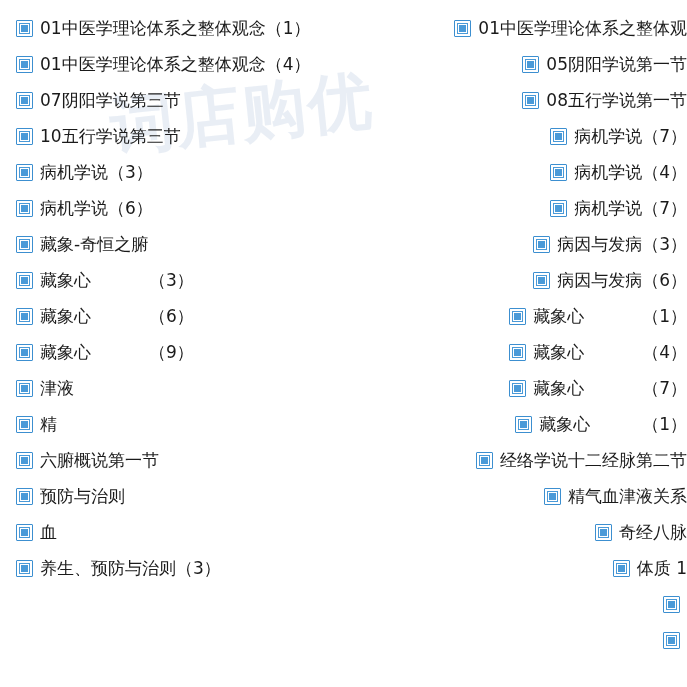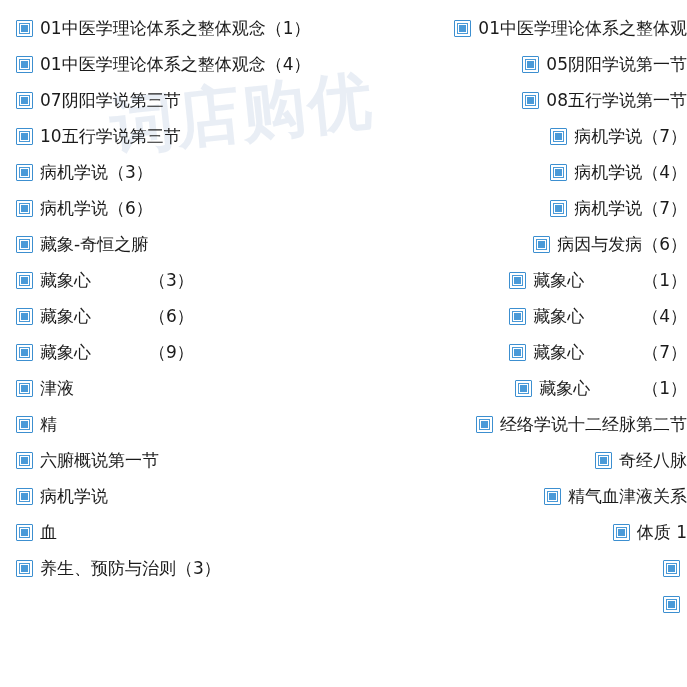--- a/index.html
+++ b/index.html
@@ -167,21 +167,21 @@
       <div class="file-item">
         <span class="file-icon"></span>
         <span class="file-label">精</span>
       </div>
       <div class="file-item">
         <span class="file-icon"></span>
         <span class="file-label">六腑概说第一节</span>
       </div>
       <div class="file-item">
         <span class="file-icon"></span>
-        <span class="file-label">病机学说</span>
+        <span class="file-label">预防与治则</span>
       </div>
       <div class="file-item">
         <span class="file-icon"></span>
         <span class="file-label">血</span>
       </div>
       <div class="file-item">
         <span class="file-icon"></span>
         <span class="file-label">养生、预防与治则（3）</span>
       </div>
     </div>
@@ -205,20 +205,24 @@
       <div class="file-item">
         <span class="file-icon"></span>
         <span class="file-label">病机学说（4）</span>
       </div>
       <div class="file-item">
         <span class="file-icon"></span>
         <span class="file-label">病机学说（7）</span>
       </div>
       <div class="file-item">
         <span class="file-icon"></span>
+        <span class="file-label">病因与发病（3）</span>
+      </div>
+      <div class="file-item">
+        <span class="file-icon"></span>
         <span class="file-label">病因与发病（6）</span>
       </div>
       <div class="file-item">
         <span class="file-icon"></span>
         <span class="file-label">藏象心</span>
         <span class="file-label"><span class="gap" style="width:58px"></span></span>
         <span class="file-label">（1）</span>
       </div>
       <div class="file-item">
         <span class="file-icon"></span>
@@ -237,25 +241,25 @@
         <span class="file-label">藏象心</span>
         <span class="file-label"><span class="gap" style="width:52px"></span></span>
         <span class="file-label">（1）</span>
       </div>
       <div class="file-item">
         <span class="file-icon"></span>
         <span class="file-label">经络学说十二经脉第二节</span>
       </div>
       <div class="file-item">
         <span class="file-icon"></span>
+        <span class="file-label">精气血津液关系</span>
+      </div>
+      <div class="file-item">
+        <span class="file-icon"></span>
         <span class="file-label">奇经八脉</span>
-      </div>
-      <div class="file-item">
-        <span class="file-icon"></span>
-        <span class="file-label">精气血津液关系</span>
       </div>
       <div class="file-item">
         <span class="file-icon"></span>
         <span class="file-label">体质 1</span>
       </div>
       <div class="file-item">
         <span class="file-icon"></span>
       </div>
       <div class="file-item">
         <span class="file-icon"></span>

